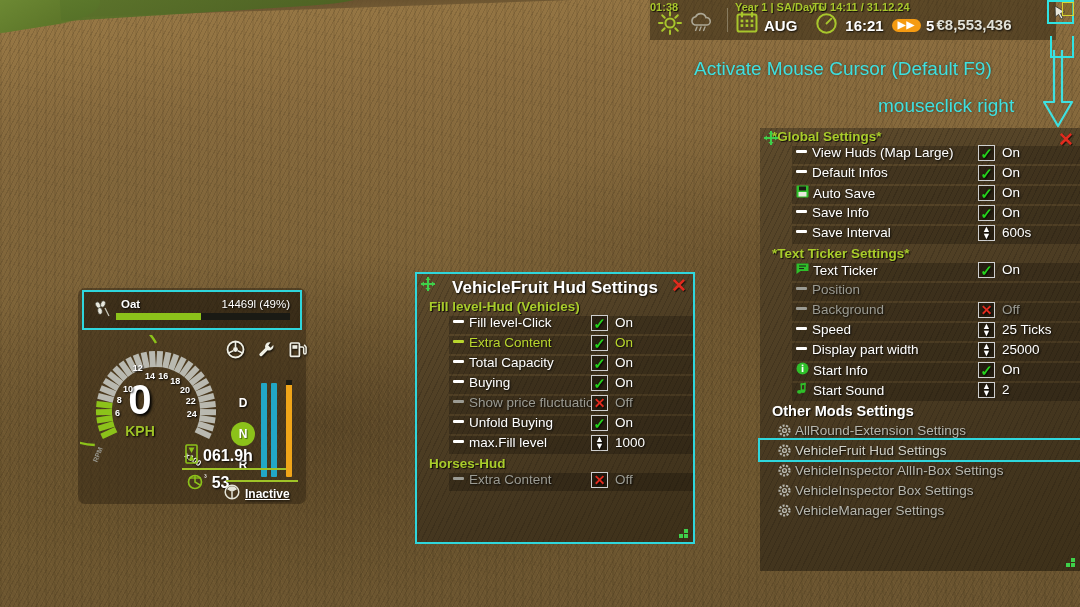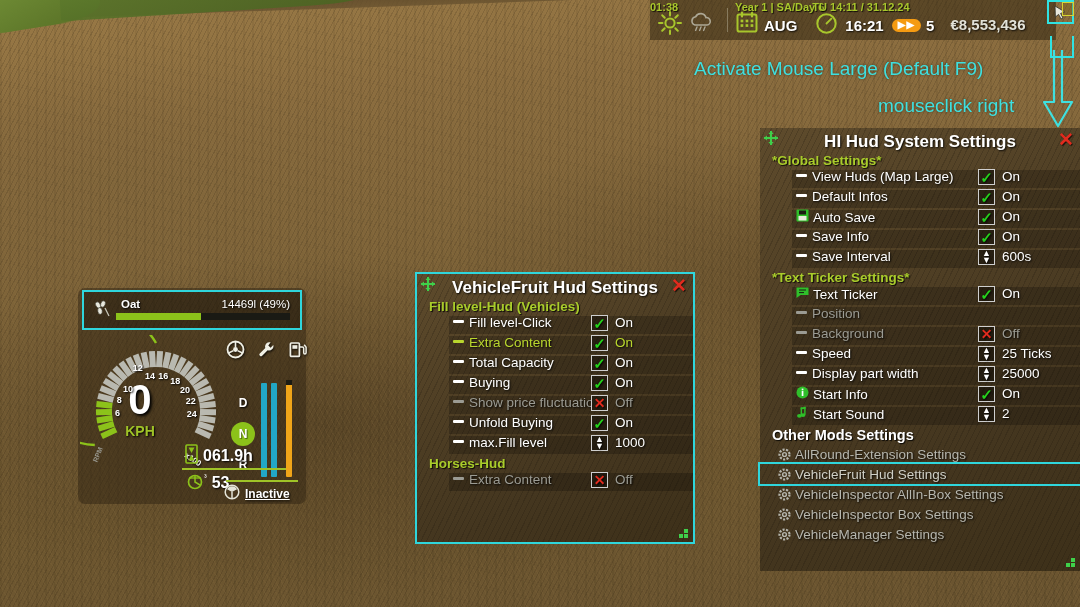--- a/index.html
+++ b/index.html
@@ -299,36 +299,36 @@
         <svg width="25" height="25" viewBox="0 0 25 25">
           <circle cx="12.5" cy="13.5" r="9.2" fill="none" stroke="#a8c62c" stroke-width="2"></circle>
           <line x1="12.5" y1="13.5" x2="17.4" y2="8.6" stroke="#a8c62c" stroke-width="1.8" stroke-linecap="round"></line>
         </svg>
       </span>
       <span class="tb-val">16:21</span>
       <span class="ff-badge">▶▶</span>
       <span class="tb-val">5</span>
     </div>
 
-    <div class="tb-cell" style="margin-left:16px">
+    <div class="tb-cell" style="margin-left:2px">
       <span class="money">€8,553,436</span>
     </div>
   </div>
 
   <div id="corner-icon">
     <div id="corner-icon-inner">
       <svg width="17" height="17" viewBox="0 0 17 17">
         <path d="M3 2 L13 8 L8.6 9.4 L11 14 L9 15 L6.6 10.4 L3.4 13 Z" fill="#e8e8dd" stroke="#3a3a30" stroke-width="0.9"></path>
       </svg>
     </div>
   </div>
   <div id="corner-icon2"></div>
   <div id="corner-box-below"></div>
 
-  <div class="anno" id="anno1">Activate Mouse Large (Default F9)</div>
+  <div class="anno" id="anno1">Activate Mouse Cursor (Default F9)</div>
   <div class="anno" id="anno2">mouseclick right</div>
   <div id="arrow-down">
     <svg width="36" height="78" viewBox="0 0 36 78">
       <path d="M14 0 L14 52 L4 52 L18 76 L32 52 L22 52 L22 0" fill="none" stroke="#3ee0e0" stroke-width="2.2" stroke-linejoin="round"></path>
     </svg>
   </div>
 
   <div class="panel" id="hihud-panel" style="left:760px; top:128px; width:320px; height:443px;">
 
     <span class="move-handle">
@@ -338,21 +338,20 @@
             <rect x="0" y="6" width="14" height="2"></rect>
           <polygon points="7,0 4.4,3 9.6,3"></polygon>
             <polygon points="7,14 4.4,11 9.6,11"></polygon>
           <polygon points="0,7 3,4.4 3,9.6"></polygon>
             <polygon points="14,7 11,4.4 11,9.6"></polygon>
         </g>
       </svg>
     </span>
     <span class="close-x">✕</span>
 
-    <div class="panel-title">HI Hud System Settings</div>
     <div class="section-head">*Global Settings*</div>
     <div id="hihud-rows-0">
         <div class="row">
           <div class="rowbg"></div>
           <span class="row-label"><span class="bullet"></span>View Huds (Map Large)</span>
           <span class="ctrl-box">
             <span class="chk-on">✓</span>
           </span>
           <span class="row-value">On</span>
         </div>

